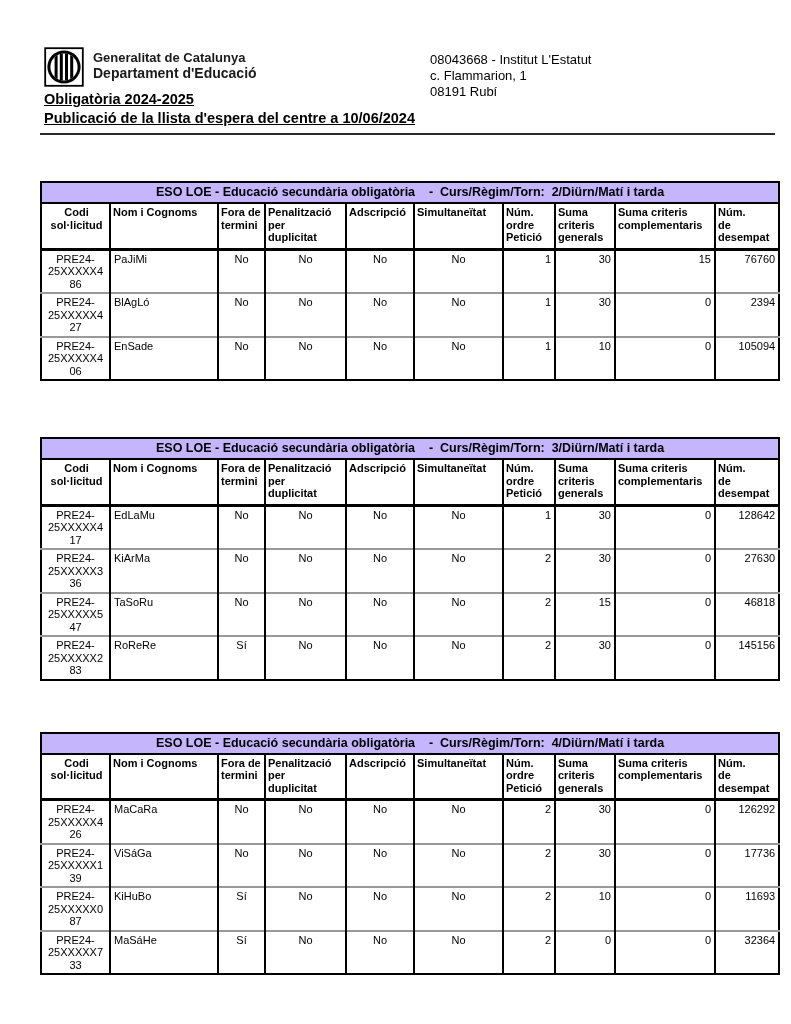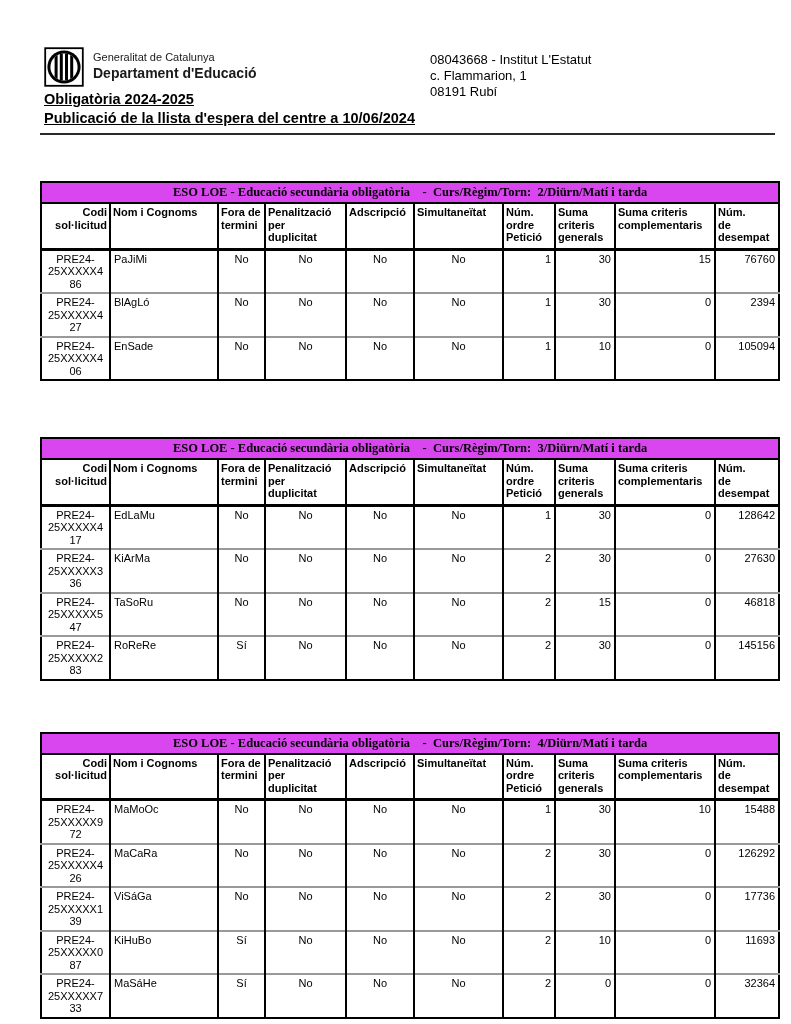--- a/index.html
+++ b/index.html
@@ -9,21 +9,21 @@
     background:#ffffff;
     color:#000;
     font-family:"Liberation Sans", sans-serif;
     overflow:hidden;
   }
 
   
   .header-row { position:absolute; left:44px; top:47px; display:flex; align-items:flex-start; }
   .logo-box { width:40px; height:40px; flex:0 0 auto; }
   .brand-text { margin-left:9px; padding-top:3px; }
-  .org-line1 { font-size:11px; line-height:15px; color:#1a1a1a; }
+  .org-line1 { font-size:13px; line-height:15px; color:#1a1a1a;font-weight:bold; }
   .org-line2 { font-size:14px; line-height:16px; font-weight:bold; color:#1a1a1a; }
 
   .center-info { position:absolute; left:430px; top:52px; font-size:13px; line-height:16px; }
 
   .title-block {
     position:absolute; left:40px; top:90px; width:731px;
     border-bottom:2.5px solid #2a2a2a; padding:0 0 5px 4px;text-decoration:underline;
   }
   .title-line { font-size:14.5px; line-height:19px; font-weight:bold; }
 
@@ -32,40 +32,39 @@
 
   table.wait-table {
     border-collapse:collapse; table-layout:fixed; width:739px;
     border:2px solid #000;
   }
   table.t0 { margin-top:50px; }
   table.t1 { margin-top:56px; }
   table.t2 { margin-top:51px; }
 
   .tbl-title {
-    background:#d946ef;
+    background:#c4b5fd;
     text-align:center; font-weight:bold; font-size:12.5px;
     padding:2px 2px 3px 2px;
     border-bottom:2px solid #000;
     white-space:pre-wrap;
     line-height:14px;
-    font-family:Liberation Serif, serif;
   }
 
   th {
     border-left:2px solid #000;
     border-bottom:3px solid #000;
     font-size:11px; font-weight:bold; line-height:12.5px;
     vertical-align:top; text-align:left;
     padding:2px 2px 4px 2px;
     height:32px;
     white-space:pre-line;
     background:#fff;
   }
-  th:first-child { border-left:none; text-align:right; padding-left:4px; }
+  th:first-child { border-left:none; text-align:center; padding-left:4px; }
 
   td.cell {
     border-left:2px solid #000;
     font-size:11px; line-height:12.5px;
     vertical-align:top;
     padding:2px 3px;
     height:33px;
     overflow-wrap:break-word;
     word-wrap:break-word;
   }
@@ -326,32 +325,20 @@
 generals</th>
             <th>Suma criteris
 complementaris</th>
             <th>Núm.
 de
 desempat</th>
           </tr>
         </thead>
         <tbody>
           <tr>
-            <td class="cell a-c">PRE24-25XXXXX972</td>
-            <td class="cell a-l">MaMoOc</td>
-            <td class="cell a-c">No</td>
-            <td class="cell a-c">No</td>
-            <td class="cell a-c">No</td>
-            <td class="cell a-c">No</td>
-            <td class="cell a-r">1</td>
-            <td class="cell a-r">30</td>
-            <td class="cell a-r">10</td>
-            <td class="cell a-r">15488</td>
-          </tr>
-          <tr>
             <td class="cell a-c">PRE24-25XXXXX426</td>
             <td class="cell a-l">MaCaRa</td>
             <td class="cell a-c">No</td>
             <td class="cell a-c">No</td>
             <td class="cell a-c">No</td>
             <td class="cell a-c">No</td>
             <td class="cell a-r">2</td>
             <td class="cell a-r">30</td>
             <td class="cell a-r">0</td>
             <td class="cell a-r">126292</td>

